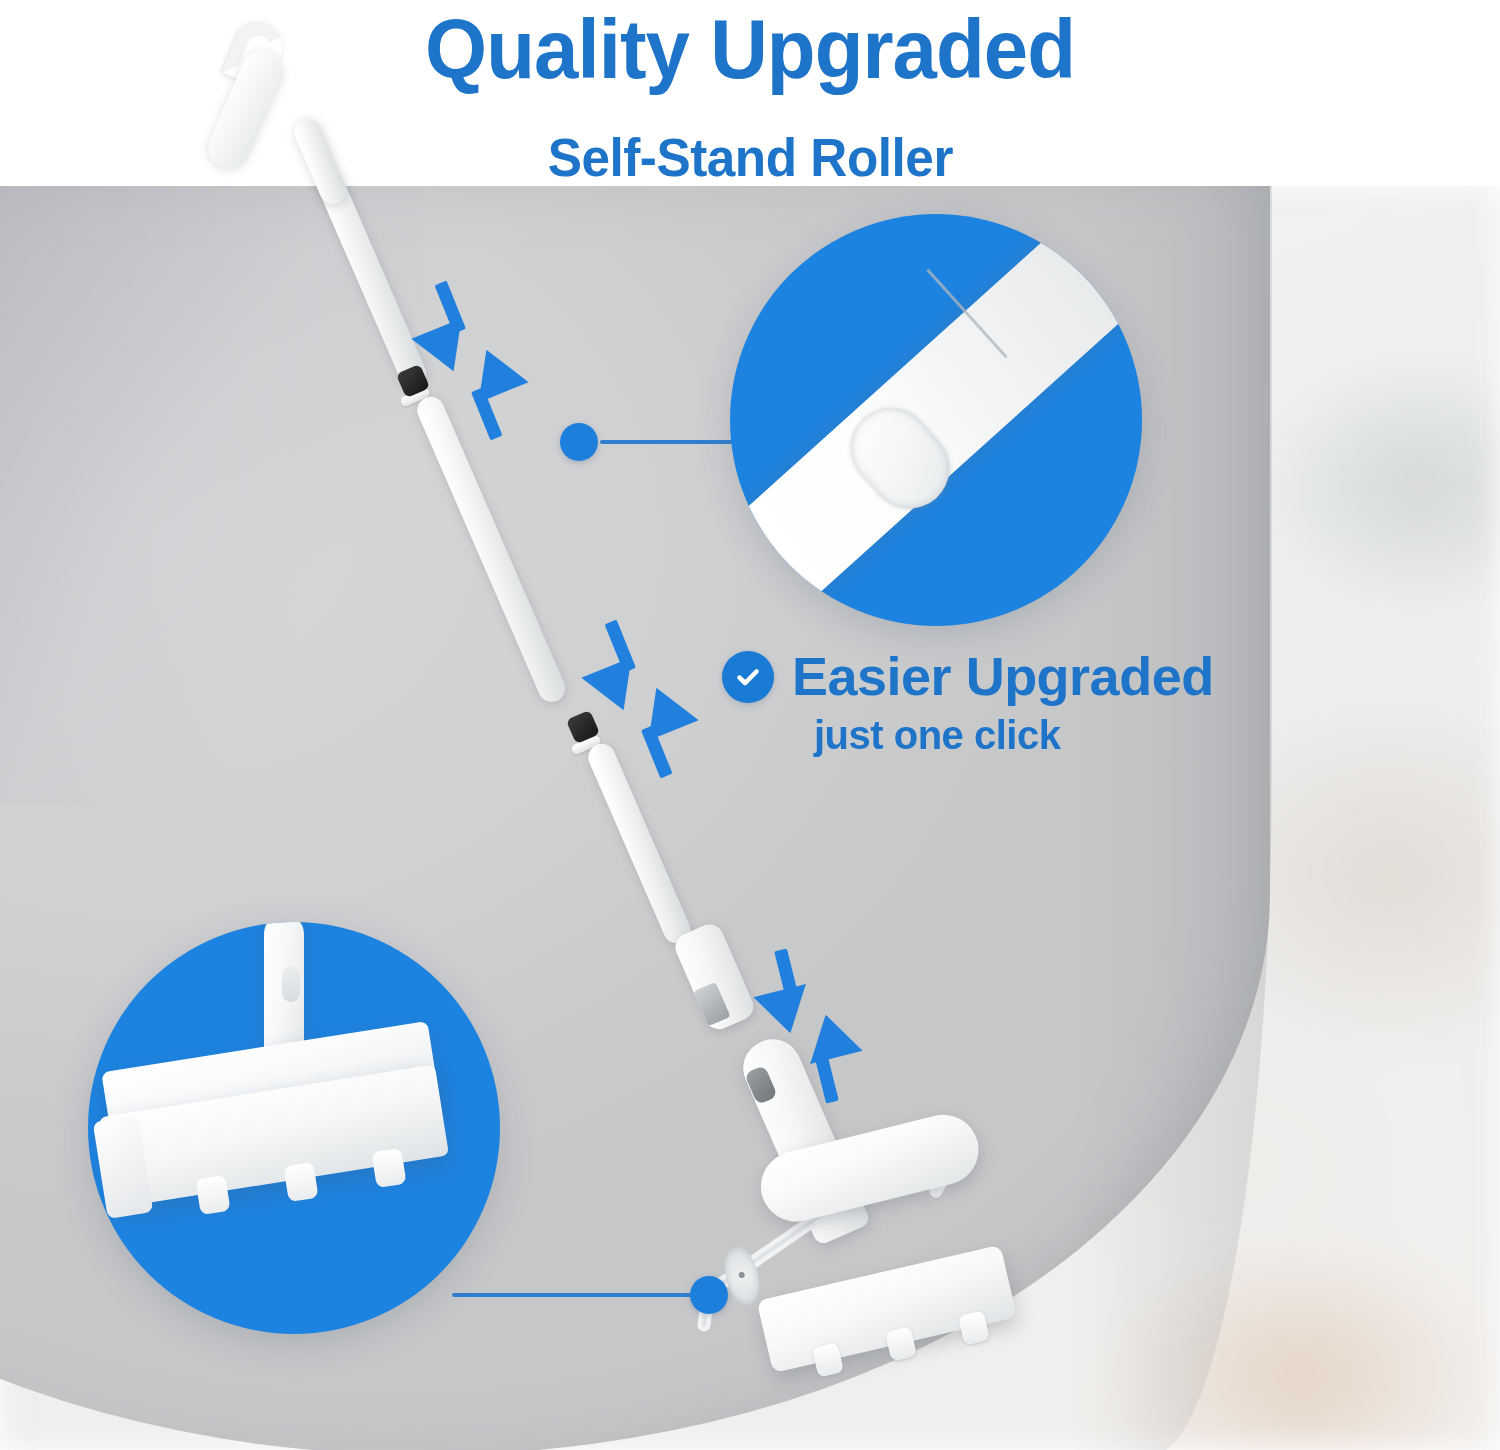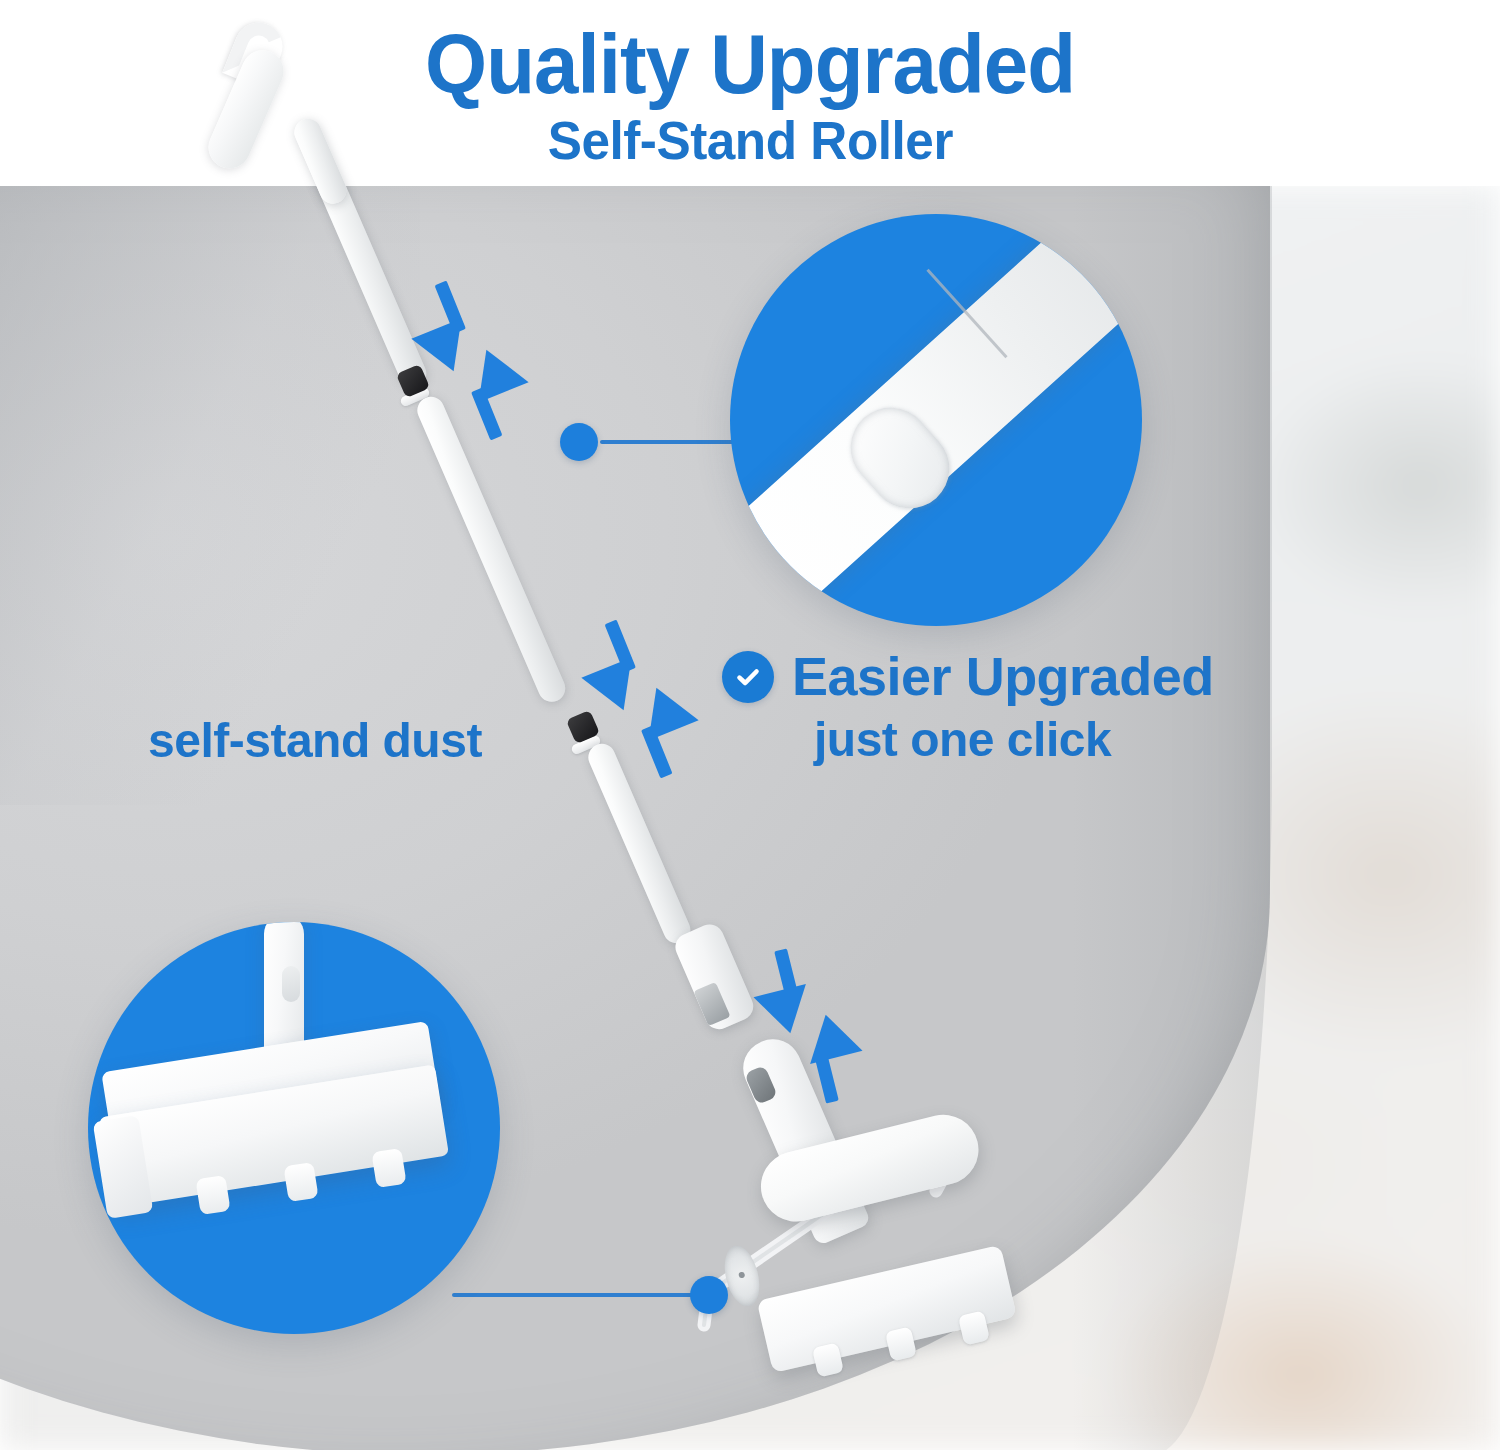--- a/index.html
+++ b/index.html
@@ -51,22 +51,22 @@
     position:absolute; left:0; top:185px;
     width:420px; height:620px;
     background:linear-gradient(118deg, rgba(168,171,175,.55) 0%, rgba(190,192,196,.18) 45%, rgba(200,202,206,0) 72%);
     pointer-events:none;
   }
 
   
   .header{
     position:absolute; left:0; top:0; width:1500px; height:186px;
     background:#ffffff; z-index:40;
-    display:flex; flex-direction:column; align-items:center; justify-content:flex-start;
-    padding-top:22px;
+    display:flex; flex-direction:column; align-items:center; justify-content:space-between;
+    padding-top:7px;
   }
   .title-main{
     font-size:84px; font-weight:700; letter-spacing:-1px;
     color:#1d74c9; line-height:1.02;
     font-family:"Liberation Sans", sans-serif;
     transform: scaleX(.95);
   }
   .title-sub{
     font-size:54px; font-weight:700; letter-spacing:-.5px;
     color:#1d74c9; line-height:1.05; margin-top:4px;
@@ -205,21 +205,21 @@
     width:52px; height:52px; border-radius:50%; background:#1a7bd4;
     display:flex; align-items:center; justify-content:center; flex:0 0 auto;
     box-shadow:0 2px 6px rgba(50,85,125,.24);
   }
   .check-icon svg{ display:block; }
   .ft-title{
     font-size:54px; font-weight:700; color:#1d74c9; line-height:1.06;
     letter-spacing:-.5px; white-space:nowrap;
   }
   .ft-sub{
-    font-size:48px; font-weight:700; color:#1d74c9; line-height:1.12;
+    font-size:40px; font-weight:700; color:#1d74c9; line-height:1.12;
     letter-spacing:-.5px; margin-top:8px;
   }
   .ft-sub.indent{ margin-left:70px; }
 </style>
 </head>
 <body>
 
 <div class="stage">
 
   <div class="photo-bg"></div>
@@ -335,21 +335,20 @@
     <div style="position:absolute; left:198px; top:242px; width:30px; height:36px; border-radius:8px;
                 background:linear-gradient(180deg,#ffffff,#e9ecee); transform:rotate(-9deg);"></div>
     <div style="position:absolute; left:286px; top:228px; width:30px; height:36px; border-radius:8px;
                 background:linear-gradient(180deg,#ffffff,#e9ecee); transform:rotate(-9deg);"></div>
 
     <div style="position:absolute; left:12px; top:196px; width:46px; height:98px; border-radius:8px;
                 background:linear-gradient(150deg,#ffffff,#e3e6e9); transform:rotate(-9deg);"></div>
   </div>
 
   <div class="feature-text" style="left:78px; top:706px;">
-    <div class="ft-sub indent">self-stand dust</div>
   </div>
 
   <div class="feature-text" style="left:722px; top:648px;">
     <div class="ft-row">
       <span class="check-icon">
         <svg width="30" height="30" viewBox="0 0 30 30" aria-hidden="true">
           <path d="M6.5 15.6 L12.2 21 L23.5 9.5" fill="none" stroke="#ffffff" stroke-width="4.6" stroke-linecap="round" stroke-linejoin="round"></path>
         </svg>
       </span>
       <span class="ft-title">Easier Upgraded</span>

